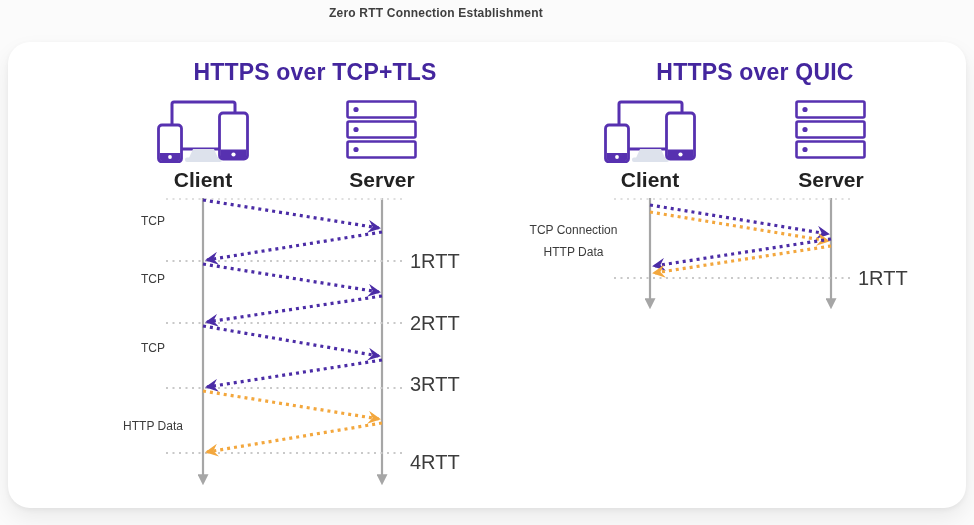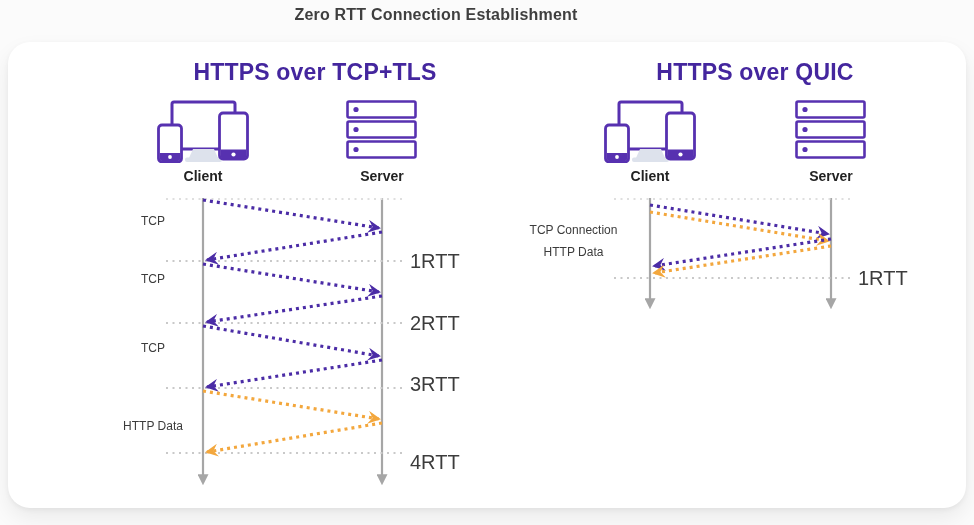--- a/index.html
+++ b/index.html
@@ -5,37 +5,37 @@
   html,body{margin:0;padding:0;}
   body{
     width:974px;height:525px;
     background:#fbfbfb;
     font-family:"Liberation Sans",sans-serif;
     position:relative;
     overflow:hidden;
   }
   .page-title{
     position:absolute;top:6px;left:0;width:872px;
-    text-align:center;font-size:16px;font-weight:700;color:#3f3f3f;
+    text-align:center;font-size:12px;font-weight:700;color:#3f3f3f;
     letter-spacing:.2px;
   }
   .card{
     position:absolute;left:8px;top:42px;width:958px;height:466px;
     background:#ffffff;border-radius:22px;
     box-shadow:0 2px 5px rgba(0,0,0,.05),0 10px 22px rgba(0,0,0,.07);
   }
   .panel-heading{
     position:absolute;top:17px;width:360px;text-align:center;
     font-size:23px;font-weight:700;color:#44269e;letter-spacing:.2px;
   }
   .heading-tcp{left:127px;}
   .heading-quic{left:567px;}
   .node-label{
     position:absolute;top:126px;width:100px;text-align:center;
-    font-size:14px;font-weight:700;color:#222222;
+    font-size:21px;font-weight:700;color:#222222;
   }
   .icon{position:absolute;}
   .step-label{
     position:absolute;text-align:center;color:#3c3c3c;
     font-size:12px;line-height:20px;
   }
   .step-line{white-space:nowrap;}
   .rtt-label{
     position:absolute;color:#3c3c3c;font-size:20px;line-height:21px;
     white-space:nowrap;

